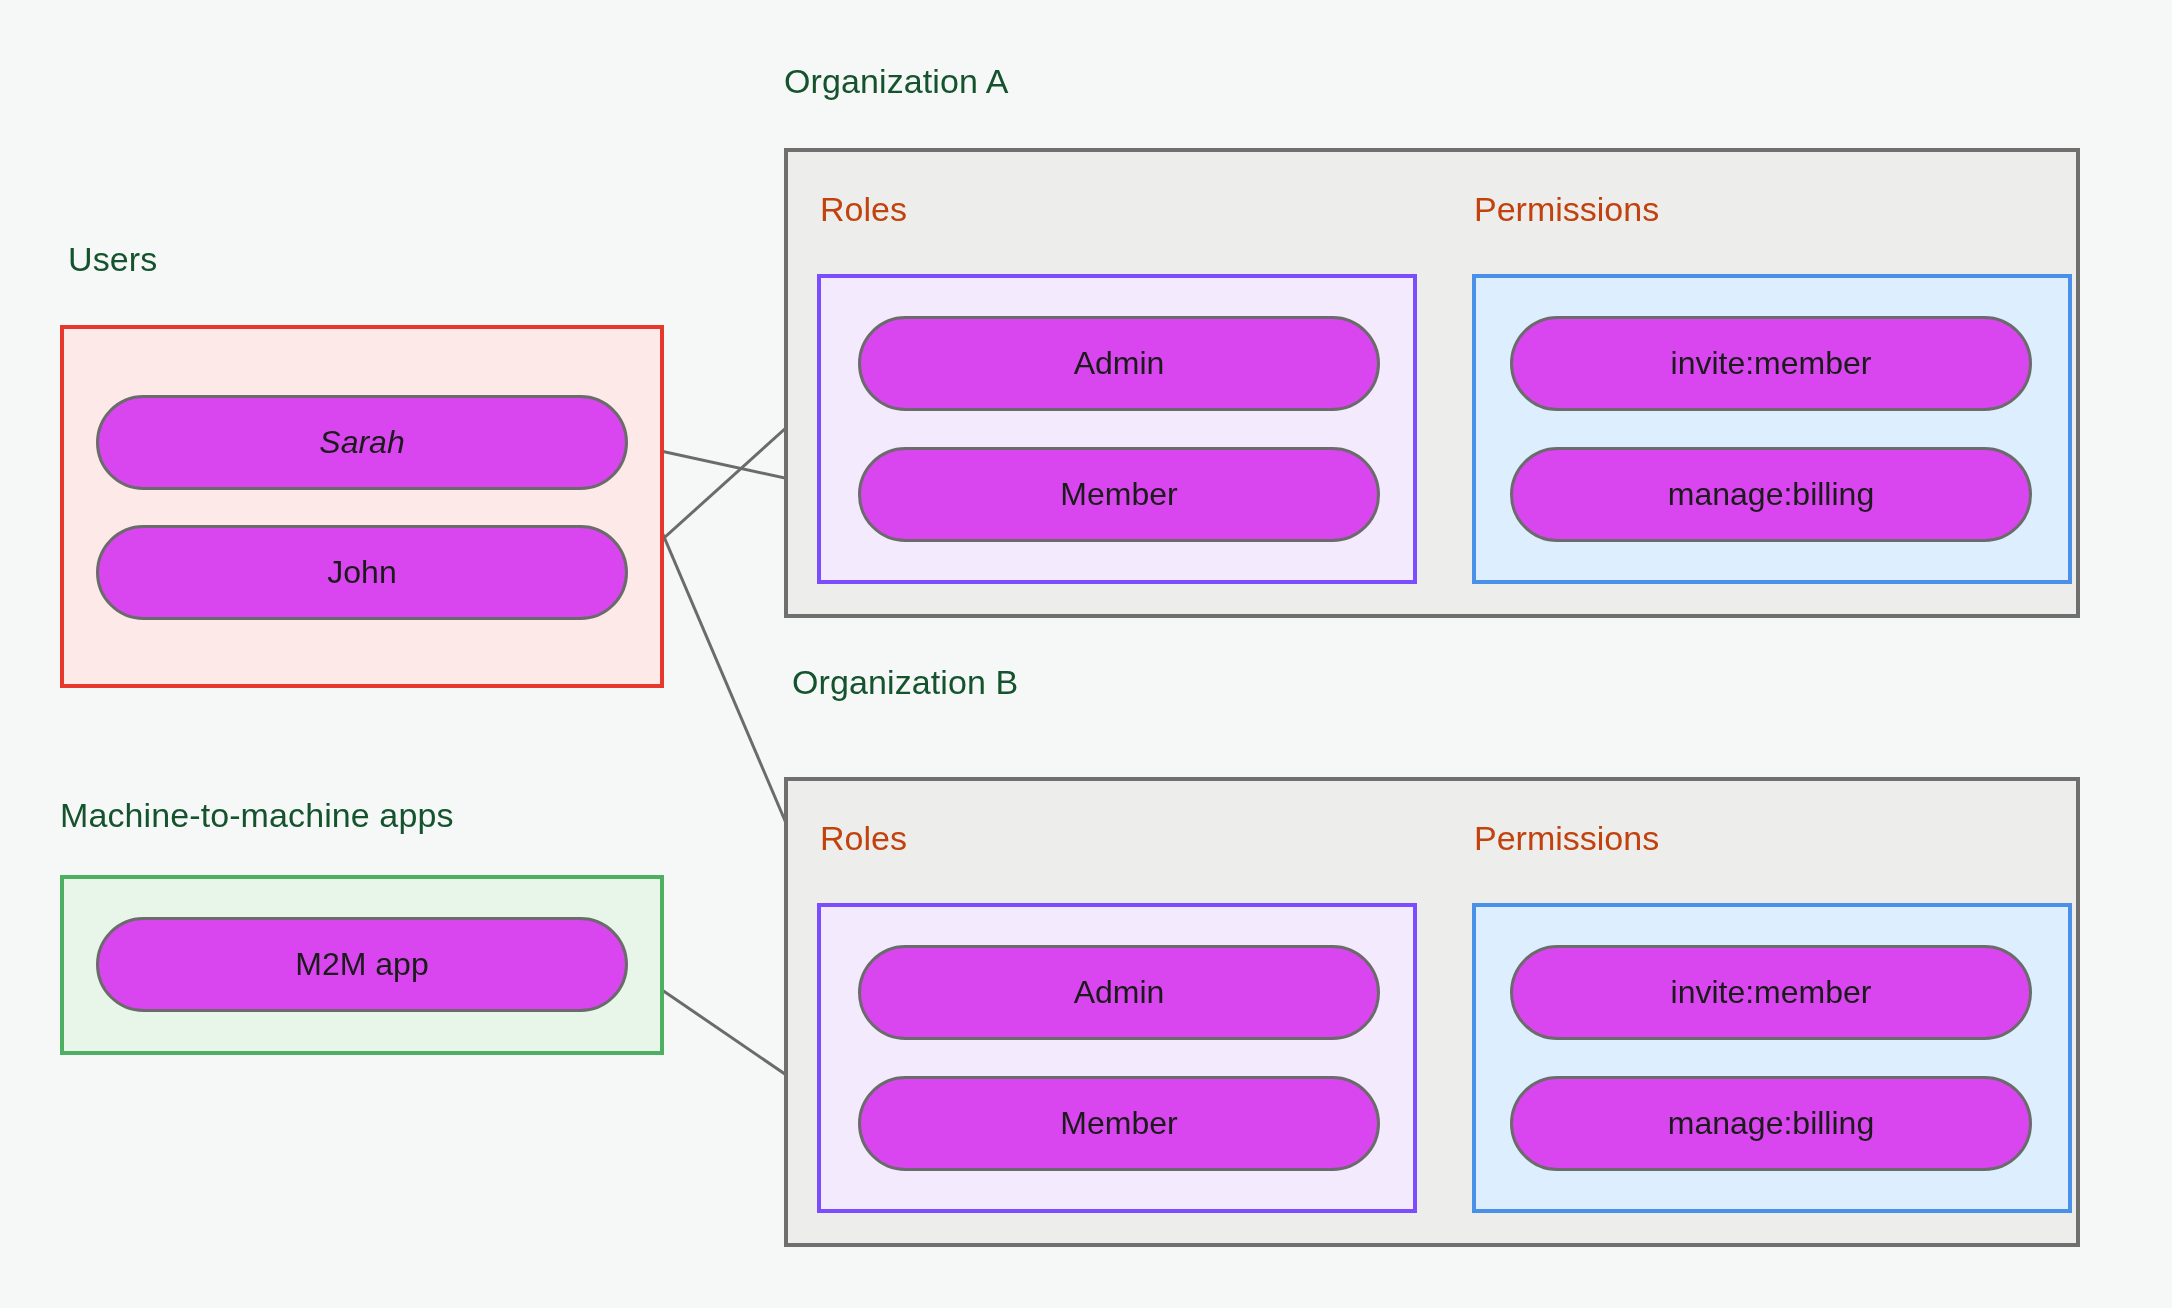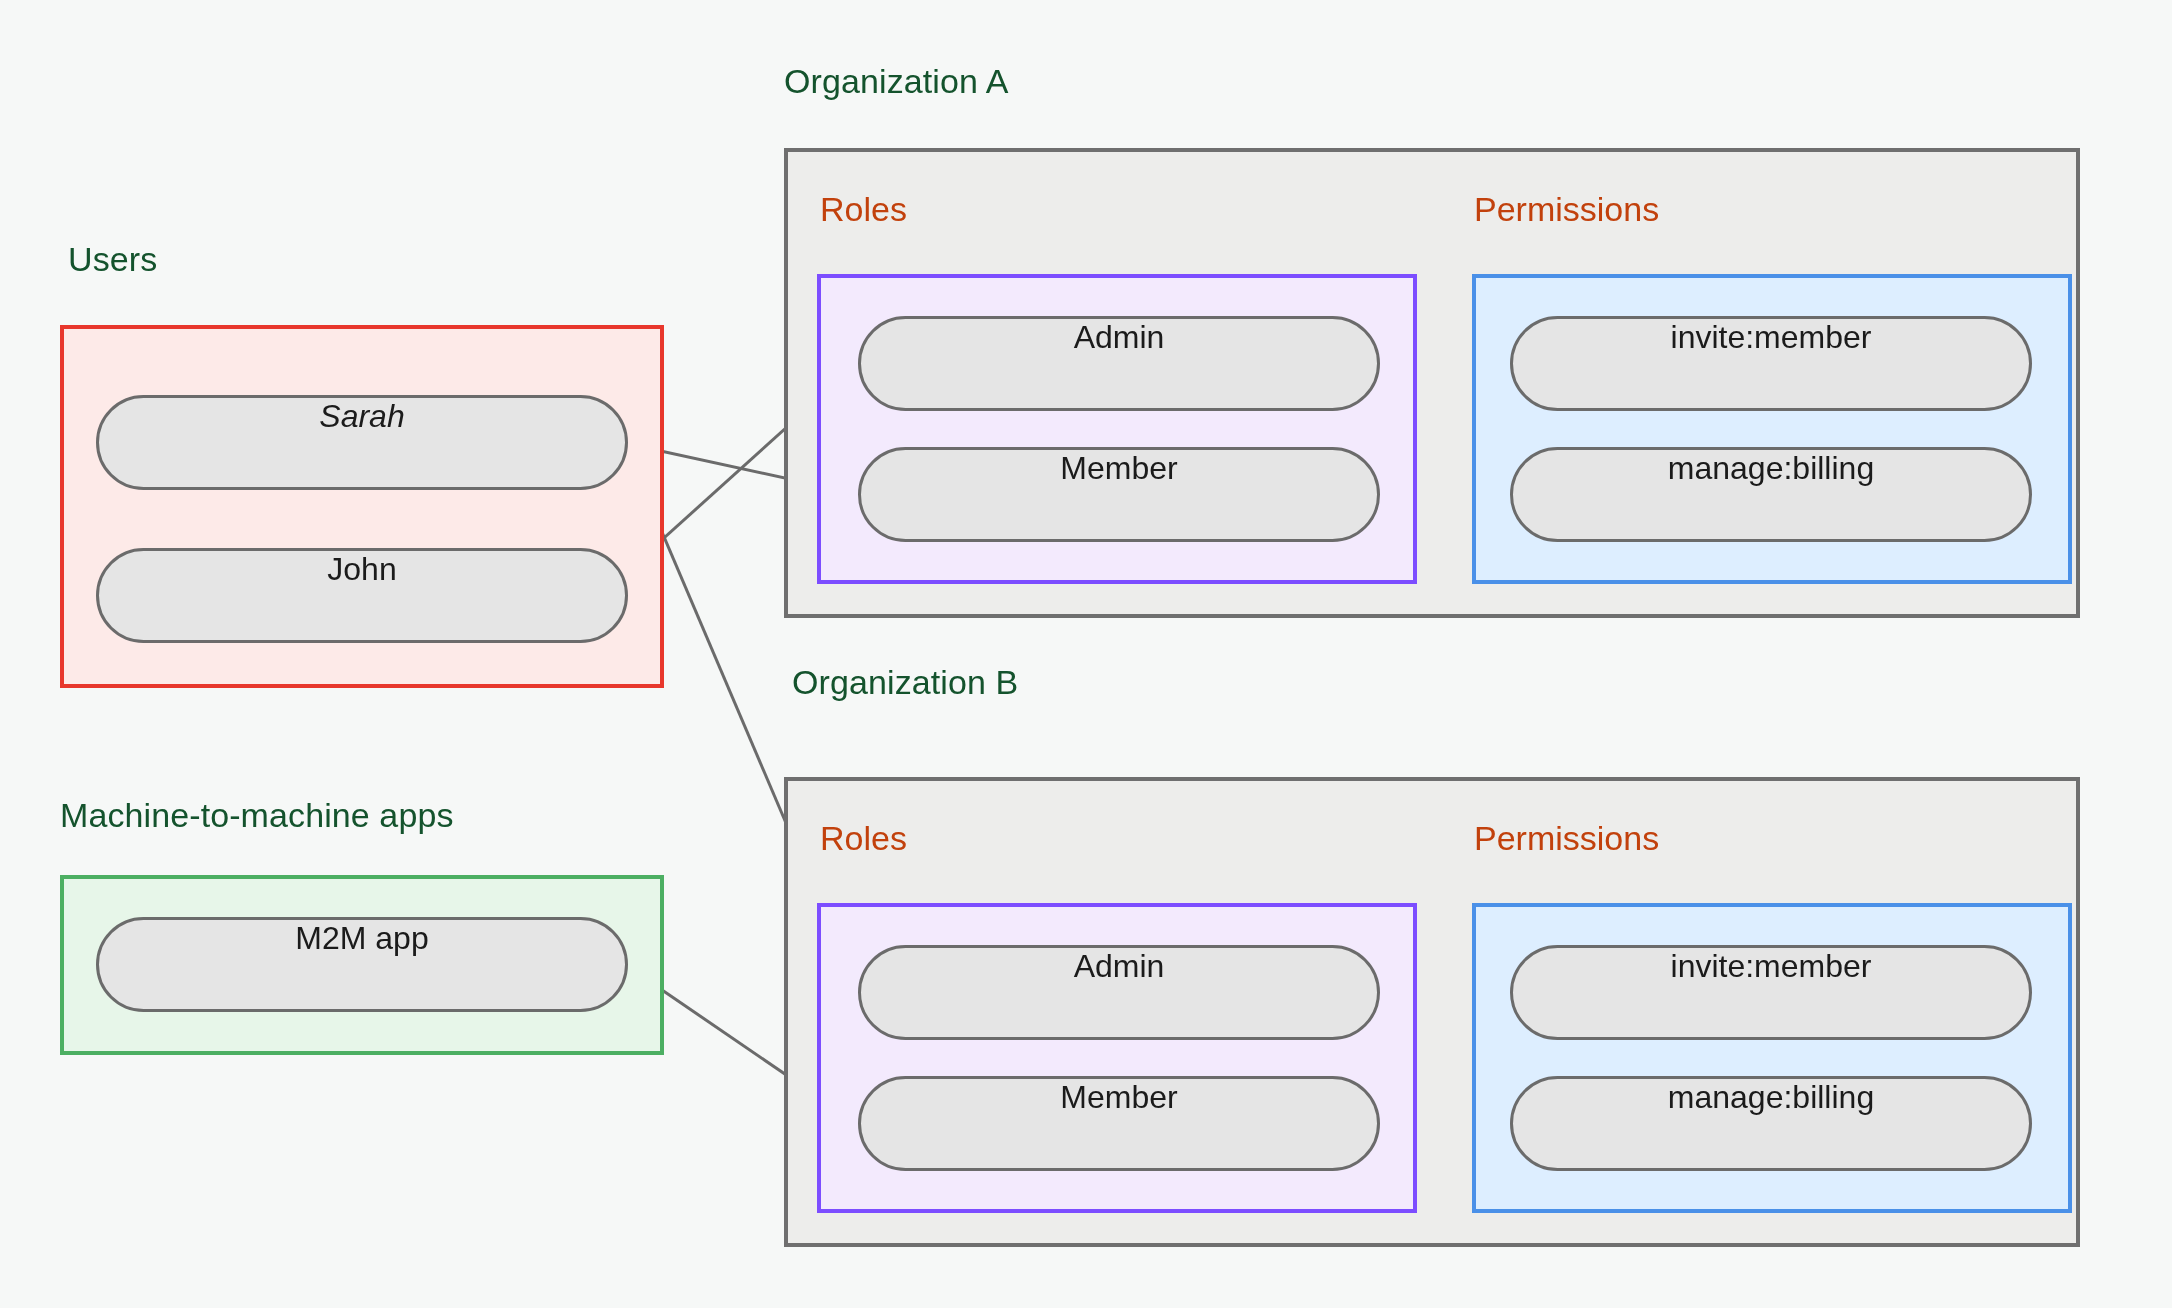--- a/index.html
+++ b/index.html
@@ -43,25 +43,25 @@
     font-size: 34px;
     color: #14532d;
     white-space: nowrap;
     letter-spacing: 0.1px;
     z-index: 3;
   }
   
   .pill {
     position: absolute;
     box-sizing: border-box;
-    background: #e5e5e5;
+    background: #d946ef;
     border: 3px solid #6b6b6b;
     border-radius: 999px;
     display: flex;
-    align-items: flex-start;
+    align-items: center;
     justify-content: center;
     font-size: 32px;
     color: #1b1b1b;
     white-space: nowrap;
     z-index: 4;
   }
   
   .org-shell {
     position: absolute;
     box-sizing: border-box;
@@ -128,21 +128,21 @@
   <div class="group-title" style="left:68px; top:240px;">Users</div>
 
   <div class="group-box" style="left:60px; top:325px; width:604px; height:363px;
               border-color:#e8372c; background:#fdeae8;">
   </div>
 
   <div class="pill" style="left:96px; top:395px; width:532px; height:95px;font-style:italic;">
     <span>Sarah</span>
   </div>
 
-  <div class="pill" style="left:96px; top:548px; width:532px; height:95px;">
+  <div class="pill" style="left:96px; top:525px; width:532px; height:95px;">
     <span>John</span>
   </div>
 
   <div class="group-title" style="left:60px; top:796px;">Machine-to-machine apps</div>
 
   <div class="group-box" style="left:60px; top:875px; width:604px; height:180px;
               border-color:#4caf62; background:#e7f6e9;">
   </div>
 
   <div class="pill" style="left:96px; top:917px; width:532px; height:95px;">

